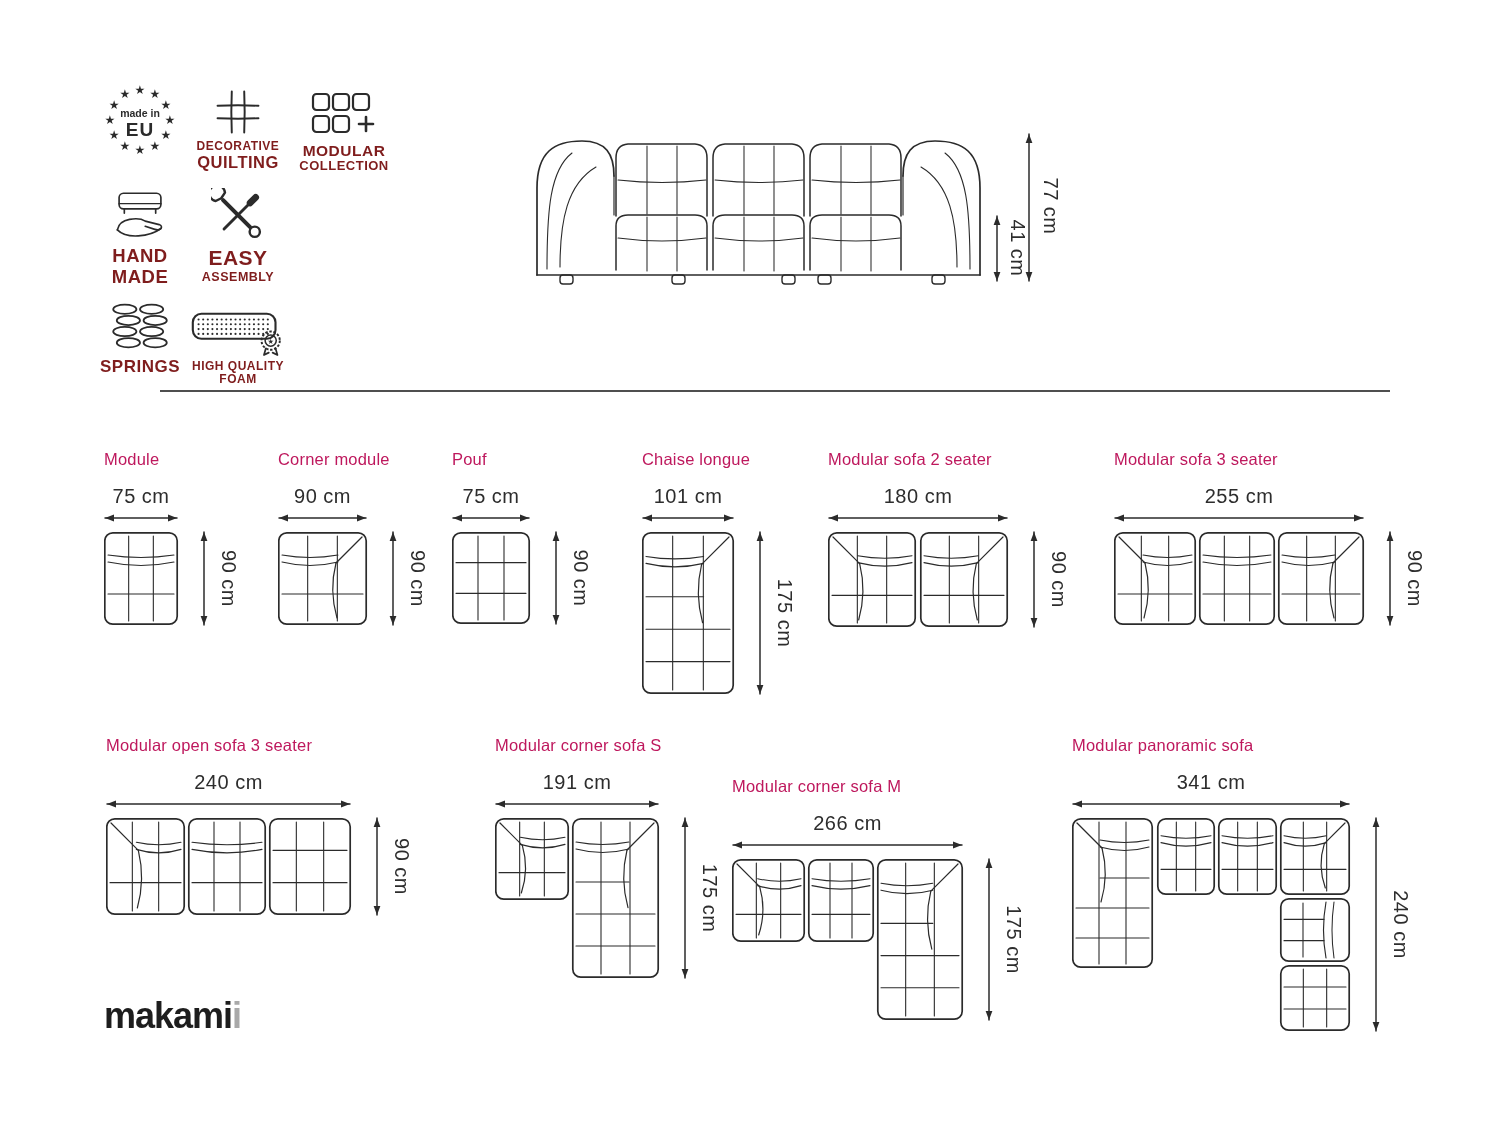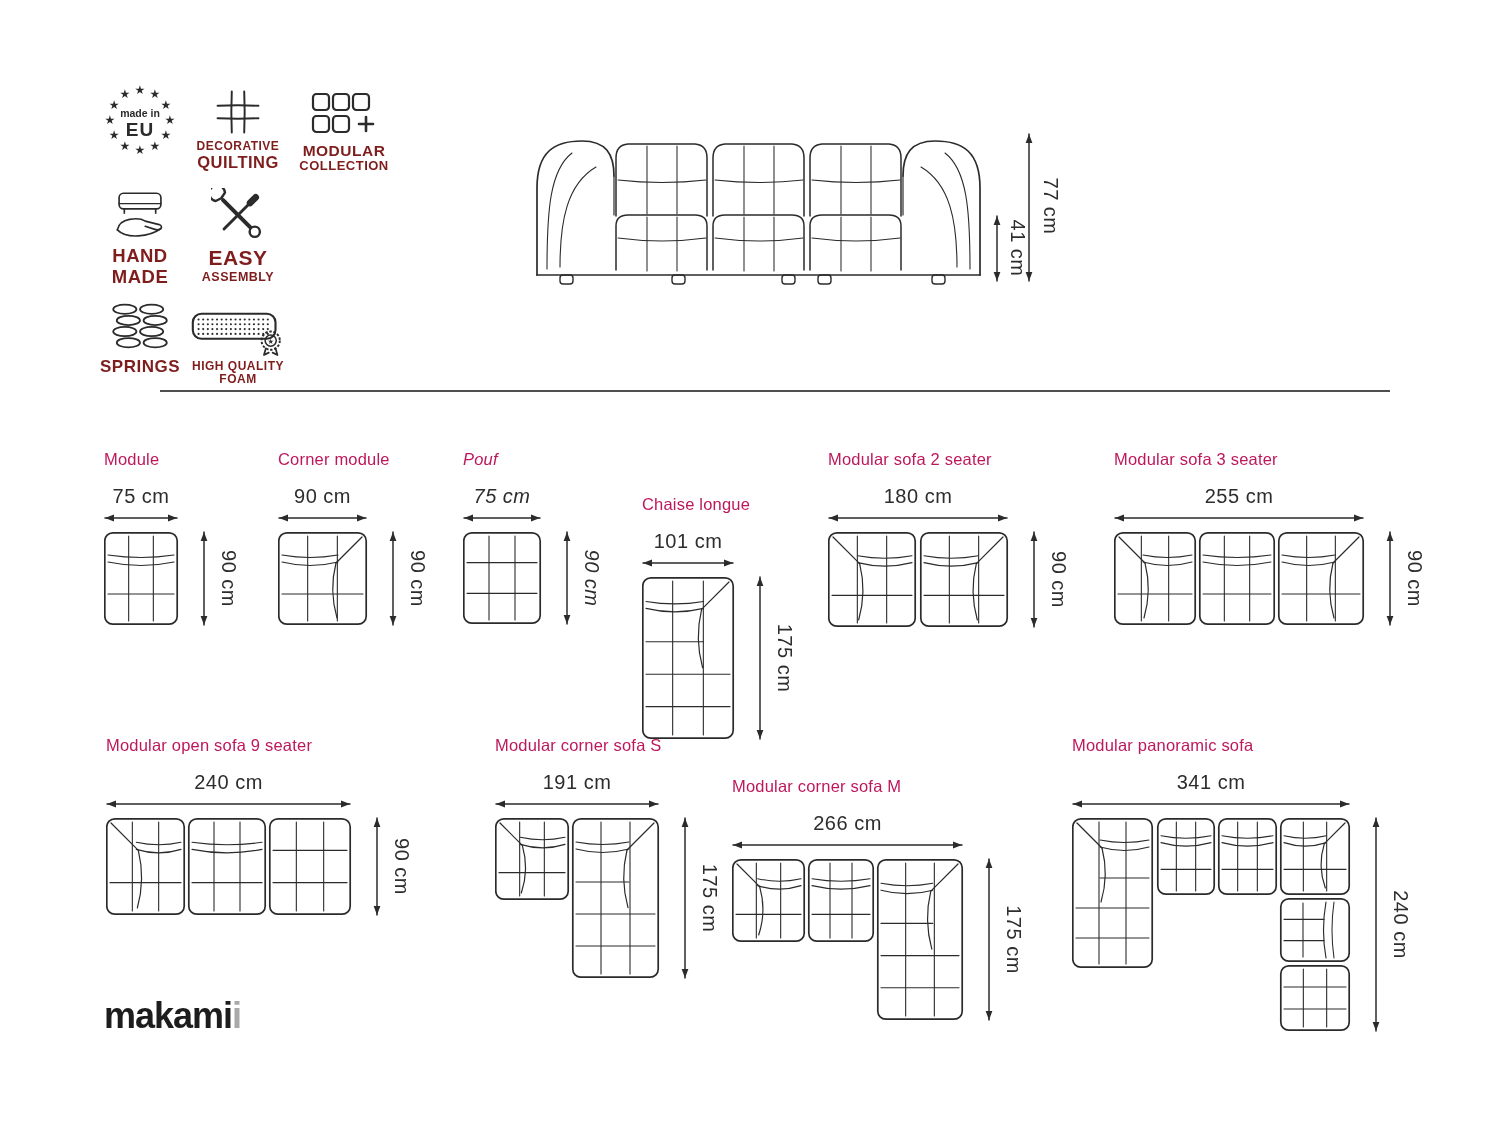--- a/index.html
+++ b/index.html
@@ -274,41 +274,41 @@
           <line x1="4" y1="116" x2="85" y2="116" stroke="#2b2b2b" stroke-width="1.1" stroke-linecap="round"></line>
           <line x1="84" y1="59" x2="58" y2="85" stroke="#2b2b2b" stroke-width="1.2" stroke-linecap="round"></line>
           <path d="M58,85 Q51,112.5 59,140" fill="none" stroke="#2b2b2b" stroke-width="1.2" stroke-linecap="round" stroke-linejoin="round"></path>
           <line x1="115" y1="54" x2="115" y2="147" stroke="#2b2b2b" stroke-width="1.5" stroke-linecap="round"></line>
           <polygon points="115,54 118.4,63 111.6,63" fill="#2b2b2b"></polygon>
           <polygon points="115,147 111.6,138 118.4,138" fill="#2b2b2b"></polygon>
           <text x="133" y="100.5" text-anchor="middle" class="dim-text" transform="rotate(90 133 100.5)">90 cm</text>
         </svg>
       </div>
   </div>
-  <div class="module-card" style="left: 463px; top: 450px; font-style: italic;">
+  <div class="module-card" style="left: 452px; top: 450px;">
     <div class="module-title">Pouf</div>
     <div>
         <svg class="mod-svg" width="156" height="156" viewBox="0 0 156 156">
           <text x="39" y="25" text-anchor="middle" class="dim-text">75 cm</text>
           <line x1="1" y1="40" x2="77" y2="40" stroke="#2b2b2b" stroke-width="1.5" stroke-linecap="round"></line>
           <polygon points="1,40 10,36.6 10,43.4" fill="#2b2b2b"></polygon>
           <polygon points="77,40 68,43.4 68,36.6" fill="#2b2b2b"></polygon>
           <rect x="0.8" y="54.8" width="76.4" height="90.4" rx="8" fill="none" stroke="#2b2b2b" stroke-width="1.7"></rect>
           <line x1="26" y1="58" x2="26" y2="142" stroke="#2b2b2b" stroke-width="1.1" stroke-linecap="round"></line>
           <line x1="52" y1="58" x2="52" y2="142" stroke="#2b2b2b" stroke-width="1.1" stroke-linecap="round"></line>
           <line x1="4" y1="84.66666666666667" x2="74" y2="84.66666666666667" stroke="#2b2b2b" stroke-width="1.1" stroke-linecap="round"></line>
           <line x1="4" y1="115.33333333333334" x2="74" y2="115.33333333333334" stroke="#2b2b2b" stroke-width="1.1" stroke-linecap="round"></line>
           <line x1="104" y1="54" x2="104" y2="146" stroke="#2b2b2b" stroke-width="1.5" stroke-linecap="round"></line>
           <polygon points="104,54 107.4,63 100.6,63" fill="#2b2b2b"></polygon>
           <polygon points="104,146 100.6,137 107.4,137" fill="#2b2b2b"></polygon>
           <text x="122" y="100" text-anchor="middle" class="dim-text" transform="rotate(90 122 100)">90 cm</text>
         </svg>
       </div>
   </div>
-  <div class="module-card" style="left: 642px; top: 450px; margin-top: 45px;">
+  <div class="module-card" style="left: 642px; top: 450px;">
     <div class="module-title">Chaise longue</div>
     <div>
         <svg class="mod-svg" width="170" height="226" viewBox="0 0 170 226">
           <text x="46" y="25" text-anchor="middle" class="dim-text">101 cm</text>
           <line x1="1" y1="40" x2="91" y2="40" stroke="#2b2b2b" stroke-width="1.5" stroke-linecap="round"></line>
           <polygon points="1,40 10,36.6 10,43.4" fill="#2b2b2b"></polygon>
           <polygon points="91,40 82,43.4 82,36.6" fill="#2b2b2b"></polygon>
           <rect x="0.8" y="54.8" width="90.4" height="160.4" rx="8" fill="none" stroke="#2b2b2b" stroke-width="1.7"></rect>
           <line x1="30.666666666666668" y1="58" x2="30.666666666666668" y2="212" stroke="#2b2b2b" stroke-width="1.1" stroke-linecap="round"></line>
           <line x1="61.333333333333336" y1="58" x2="61.333333333333336" y2="212" stroke="#2b2b2b" stroke-width="1.1" stroke-linecap="round"></line>
@@ -388,21 +388,21 @@
           <line x1="245" y1="59" x2="219" y2="85" stroke="#2b2b2b" stroke-width="1.2" stroke-linecap="round"></line>
           <path d="M219,85 Q212,112.5 220,140" fill="none" stroke="#2b2b2b" stroke-width="1.2" stroke-linecap="round" stroke-linejoin="round"></path>
           <line x1="276" y1="54" x2="276" y2="147" stroke="#2b2b2b" stroke-width="1.5" stroke-linecap="round"></line>
           <polygon points="276,54 279.4,63 272.6,63" fill="#2b2b2b"></polygon>
           <polygon points="276,147 272.6,138 279.4,138" fill="#2b2b2b"></polygon>
           <text x="294" y="100.5" text-anchor="middle" class="dim-text" transform="rotate(90 294 100.5)">90 cm</text>
         </svg>
       </div>
   </div>
   <div class="module-card" style="left: 106px; top: 736px;">
-    <div class="module-title">Modular open sofa 9 seater</div>
+    <div class="module-title">Modular open sofa 3 seater</div>
     <div>
         <svg class="mod-svg" width="323" height="161" viewBox="0 0 323 161">
           <text x="122.5" y="25" text-anchor="middle" class="dim-text">240 cm</text>
           <line x1="1" y1="40" x2="244" y2="40" stroke="#2b2b2b" stroke-width="1.5" stroke-linecap="round"></line>
           <polygon points="1,40 10,36.6 10,43.4" fill="#2b2b2b"></polygon>
           <polygon points="244,40 235,43.4 235,36.6" fill="#2b2b2b"></polygon>
           <rect x="0.8" y="54.8" width="77.4" height="95.4" rx="8" fill="none" stroke="#2b2b2b" stroke-width="1.7"></rect>
           <line x1="26.333333333333332" y1="58" x2="26.333333333333332" y2="147" stroke="#2b2b2b" stroke-width="1.1" stroke-linecap="round"></line>
           <line x1="52.666666666666664" y1="58" x2="52.666666666666664" y2="147" stroke="#2b2b2b" stroke-width="1.1" stroke-linecap="round"></line>
           <path d="M30.333333333333336,85.33333333333334 Q52.66666666666667,92.33333333333334 75,85.33333333333334" fill="none" stroke="#2b2b2b" stroke-width="1.15" stroke-linecap="round" stroke-linejoin="round"></path>

